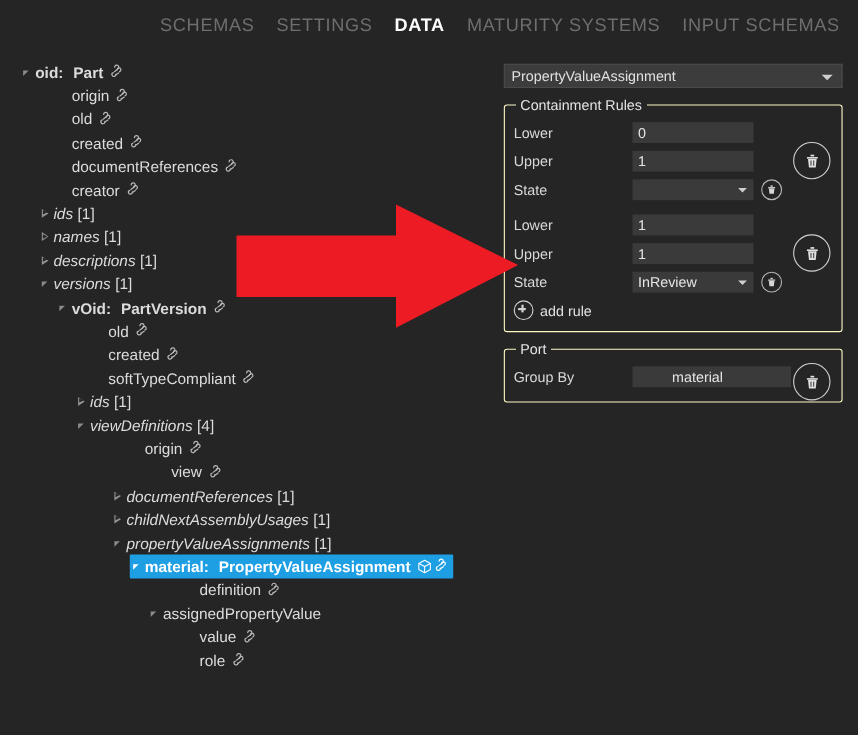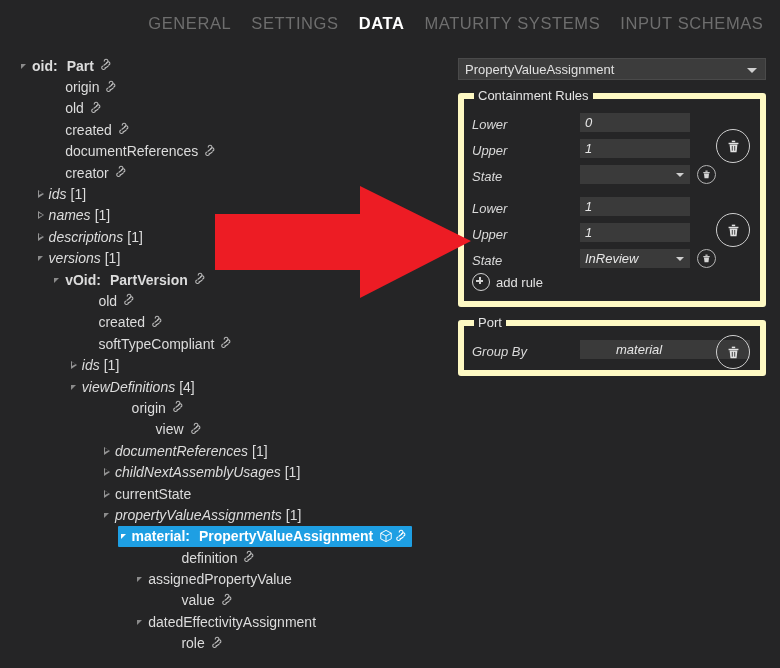--- a/index.html
+++ b/index.html
@@ -143,39 +143,38 @@
   .combo .caret {
     position: absolute;
     right: 8px; top: 9px;
     width: 0; height: 0;
     border-left: 5px solid transparent;
     border-right: 5px solid transparent;
     border-top: 5px solid #cfcfcf;
   }
 
   fieldset.group {
-    border: 6px solid #fef9c3;
+    border: 1px solid #fef9c3;
     border-radius: 3px;
     margin: 8px 0 0 0;
     padding: 6px 8px 8px 8px;
     box-sizing: border-box;
     width: 308px;
   }
   fieldset.group > legend {
     font-size: 13px;
     color: #e4e4e4;
     padding: 0 4px;
     margin-left: 2px;
   }
   .frow {
     display: flex;
-    align-items: flex-end;
+    align-items: center;
     height: 23px;
     margin-bottom: 3px;
-    font-style: italic;
   }
   .frow .flabel {
     width: 108px;
     font-size: 13px;
     color: #d9d9d9;
     flex: 0 0 auto;
   }
   .field {
     width: 110px;
     height: 19px;
@@ -236,35 +235,35 @@
   }
   .plusico::before, .plusico::after {
     content: "";
     position: absolute;
     background: #d2d2d2;
   }
   .plusico::before { left: 3px; top: 6.3px; width: 7.4px; height: 1.4px; }
   .plusico::after  { top: 3px; left: 6.3px; height: 7.4px; width: 1.4px; }
   .addlabel { font-size: 13px; color: #e2e2e2; }
 
-  .portfield { width: 170px; padding-left: 36px; }
+  .portfield { width: 144px; padding-left: 36px; }
 
   
   .arrow {
     position: absolute;
     left: 212px; top: 182px;
     width: 262px; height: 122px;
     pointer-events: none;
   }
 </style>
 </head>
 <body>
 
 <div class="tabbar" id="tabbar">
-    <div class="tab">GENERAL</div>
+    <div class="tab">SCHEMAS</div>
     <div class="tab">SETTINGS</div>
     <div class="tab active">DATA</div>
     <div class="tab">MATURITY SYSTEMS</div>
     <div class="tab">INPUT SCHEMAS</div>
     <div class="tab cut">C</div>
   </div>
 
 <div class="tree" id="tree">
     <div class="selwrap" style="padding-left: 14px;">
       <div class="row">
@@ -519,26 +518,20 @@
         <span class="twisty closed"></span>
         <span class="label italic">documentReferences</span>
         <span class="count">[1]</span>
       </div>
     </div>
     <div class="selwrap" style="padding-left: 97px;">
       <div class="row">
         <span class="twisty closed"></span>
         <span class="label italic">childNextAssemblyUsages</span>
         <span class="count">[1]</span>
-      </div>
-    </div>
-    <div class="selwrap" style="padding-left: 97px;">
-      <div class="row">
-        <span class="twisty closed"></span>
-        <span class="label">currentState</span>
       </div>
     </div>
     <div class="selwrap" style="padding-left: 97px;">
       <div class="row">
         <span class="twisty open"></span>
         <span class="label italic">propertyValueAssignments</span>
         <span class="count">[1]</span>
       </div>
     </div>
     <div class="selwrap" style="padding-left: 113.6px;">
@@ -601,26 +594,20 @@
               <path d="M4.2 3.1 a1.9 1.9 0 1 1 2.6 1.8"></path>
               <path d="M6.6 5.2 L4.0 7.2"></path>
               <path d="M3.0 8.0 a1.8 1.8 0 1 0 2.3 1.5"></path>
               <path d="M5.4 10.0 L8.0 8.2"></path>
               <path d="M8.6 7.1 a1.7 1.7 0 1 0 -2.1 -1.6"></path>
             </g>
           </svg>
         </span>
       </div>
     </div>
-    <div class="selwrap" style="padding-left: 130.2px;">
-      <div class="row">
-        <span class="twisty open"></span>
-        <span class="label">datedEffectivityAssignment</span>
-      </div>
-    </div>
     <div class="selwrap" style="padding-left: 163.4px;">
       <div class="row">
         <span class="twisty none"></span>
         <span class="label">role</span>
         <span class="ico" style="color: rgb(185, 185, 185);">
           <svg width="13" height="15" viewBox="0 0 13 15">
             <g fill="none" stroke="currentColor" stroke-width="1.1" stroke-linecap="round">
               <path d="M4.2 3.1 a1.9 1.9 0 1 1 2.6 1.8"></path>
               <path d="M6.6 5.2 L4.0 7.2"></path>
               <path d="M3.0 8.0 a1.8 1.8 0 1 0 2.3 1.5"></path>

